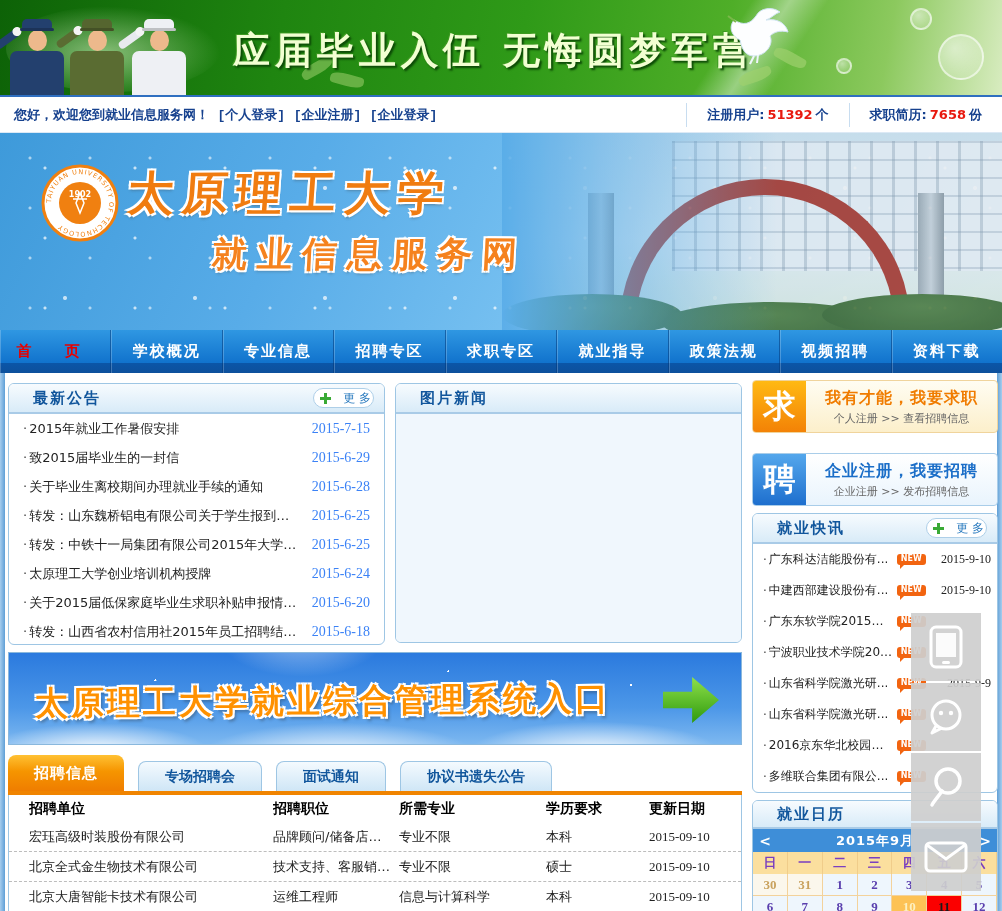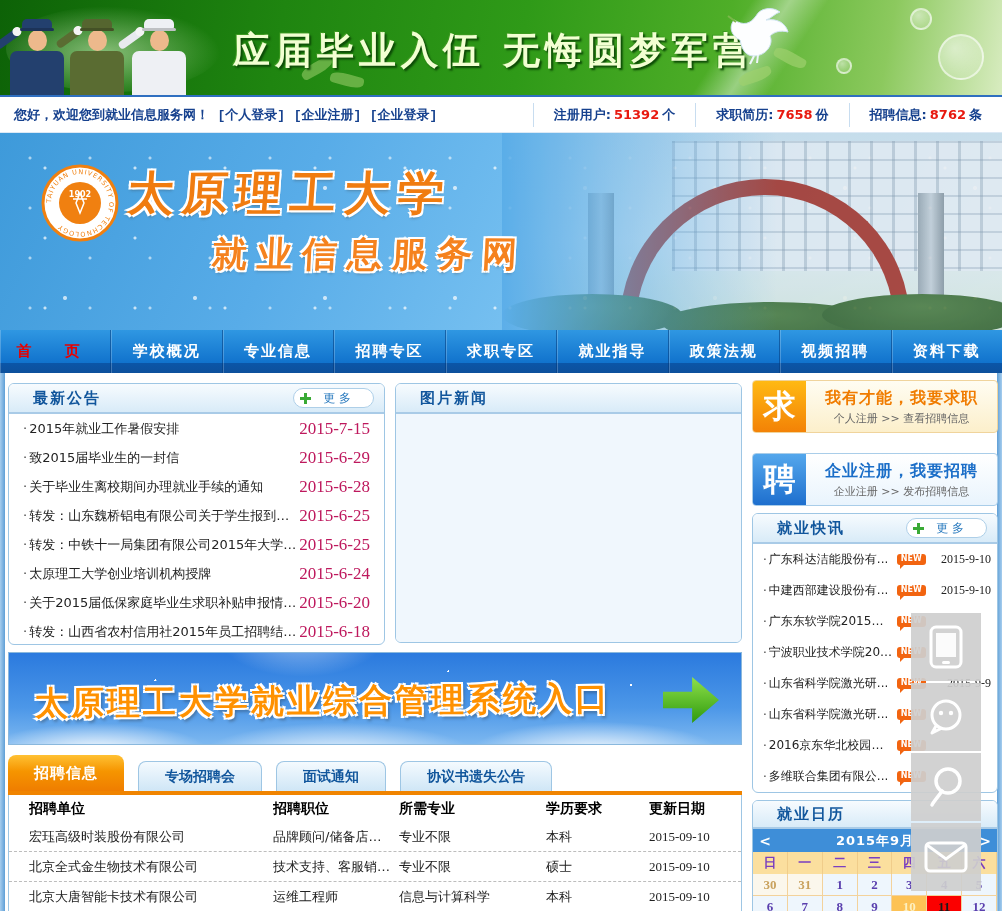--- a/index.html
+++ b/index.html
@@ -75,29 +75,29 @@
   .nav-item.home { color:#e60000; letter-spacing:14px; }
 
   
   .content-bg { position:absolute; left:0; top:373px; width:1002px; height:538px; background:#fff; }
   .edge { position:absolute; top:373px; width:5px; height:538px; background:linear-gradient(90deg,#a6cdee,#5f9fd6); }
   .edge.l { left:0; } .edge.r { left:997px; background:linear-gradient(90deg,#5f9fd6,#a6cdee); }
 
   .panel { position:absolute; border:1px solid #9ec6e4; border-radius:6px; background:#fff; overflow:hidden; }
   .p-head { height:30px; display:flex; align-items:center; background:linear-gradient(#f7fbfe,#d8ebf8); border-bottom:2px solid #a9cbe7; }
   .p-title { font-size:15px; font-weight:bold; color:#11569c; padding-left:24px; letter-spacing:2px; }
-  .more-btn { margin-left:auto; margin-right:10px; height:20px; padding:0 22px 0 6px; display:flex; align-items:center; gap:12px;
+  .more-btn { margin-left:auto; margin-right:10px; height:20px; padding:0 2px 0 6px; display:flex; align-items:center; gap:12px;
     background:#fff; border:1px solid #aecfe8; border-radius:11px; font-size:12px; color:#2b7bbf; cursor:pointer; white-space:nowrap; }
 
   
   .panel-ann { left:8px; top:383px; width:377px; height:262px; }
   .a-row { height:29px; display:flex; align-items:center; padding:0 14px; font-size:13px; color:#222; cursor:pointer; }
   .a-dot { margin-right:2px; color:#444; }
   .a-text { flex:1; white-space:nowrap; overflow:hidden; text-overflow:ellipsis; }
-  .a-date { width:72px; text-align:right; font-family:"Liberation Serif",serif; font-size:17px; color:#be185d; }
+  .a-date { width:72px; text-align:right; font-family:"Liberation Serif",serif; font-size:14px; color:#3b82f6; }
 
   
   .panel-photo { left:395px; top:383px; width:347px; height:260px; }
   .photo-body { height:228px; background:#f0f7fd; }
 
   
   .side-box { position:absolute; left:752px; width:246px; height:53px; border-radius:4px; display:flex; overflow:hidden; cursor:pointer; }
   .box-seek { top:380px; border:1px solid #f0d49c; background:linear-gradient(#fffdf2,#fcefcb); }
   .box-recruit { top:453px; border:1px solid #a9cde9; background:linear-gradient(#ffffff,#e9f4fd); }
   .big-char { width:53px; display:flex; align-items:center; justify-content:center; font-size:32px; font-weight:bold; color:#fff; }
@@ -217,25 +217,20 @@
       <div class="stat">
         <span>注册用户:</span>
         <span class="num">51392</span>
         <span>个</span>
       </div>
       <div class="stat">
         <span>求职简历:</span>
         <span class="num">7658</span>
         <span>份</span>
       </div>
-      <div class="stat">
-        <span>招聘信息:</span>
-        <span class="num">8762</span>
-        <span>条</span>
-      </div>
     </div>
   </div>
 
   <div class="hero">
     <div class="dots"></div>
     <div class="campus">
       <div class="sky"></div>
         <div class="bld"></div>
       <div class="arch"></div>
       <div class="pillar p1"></div>

